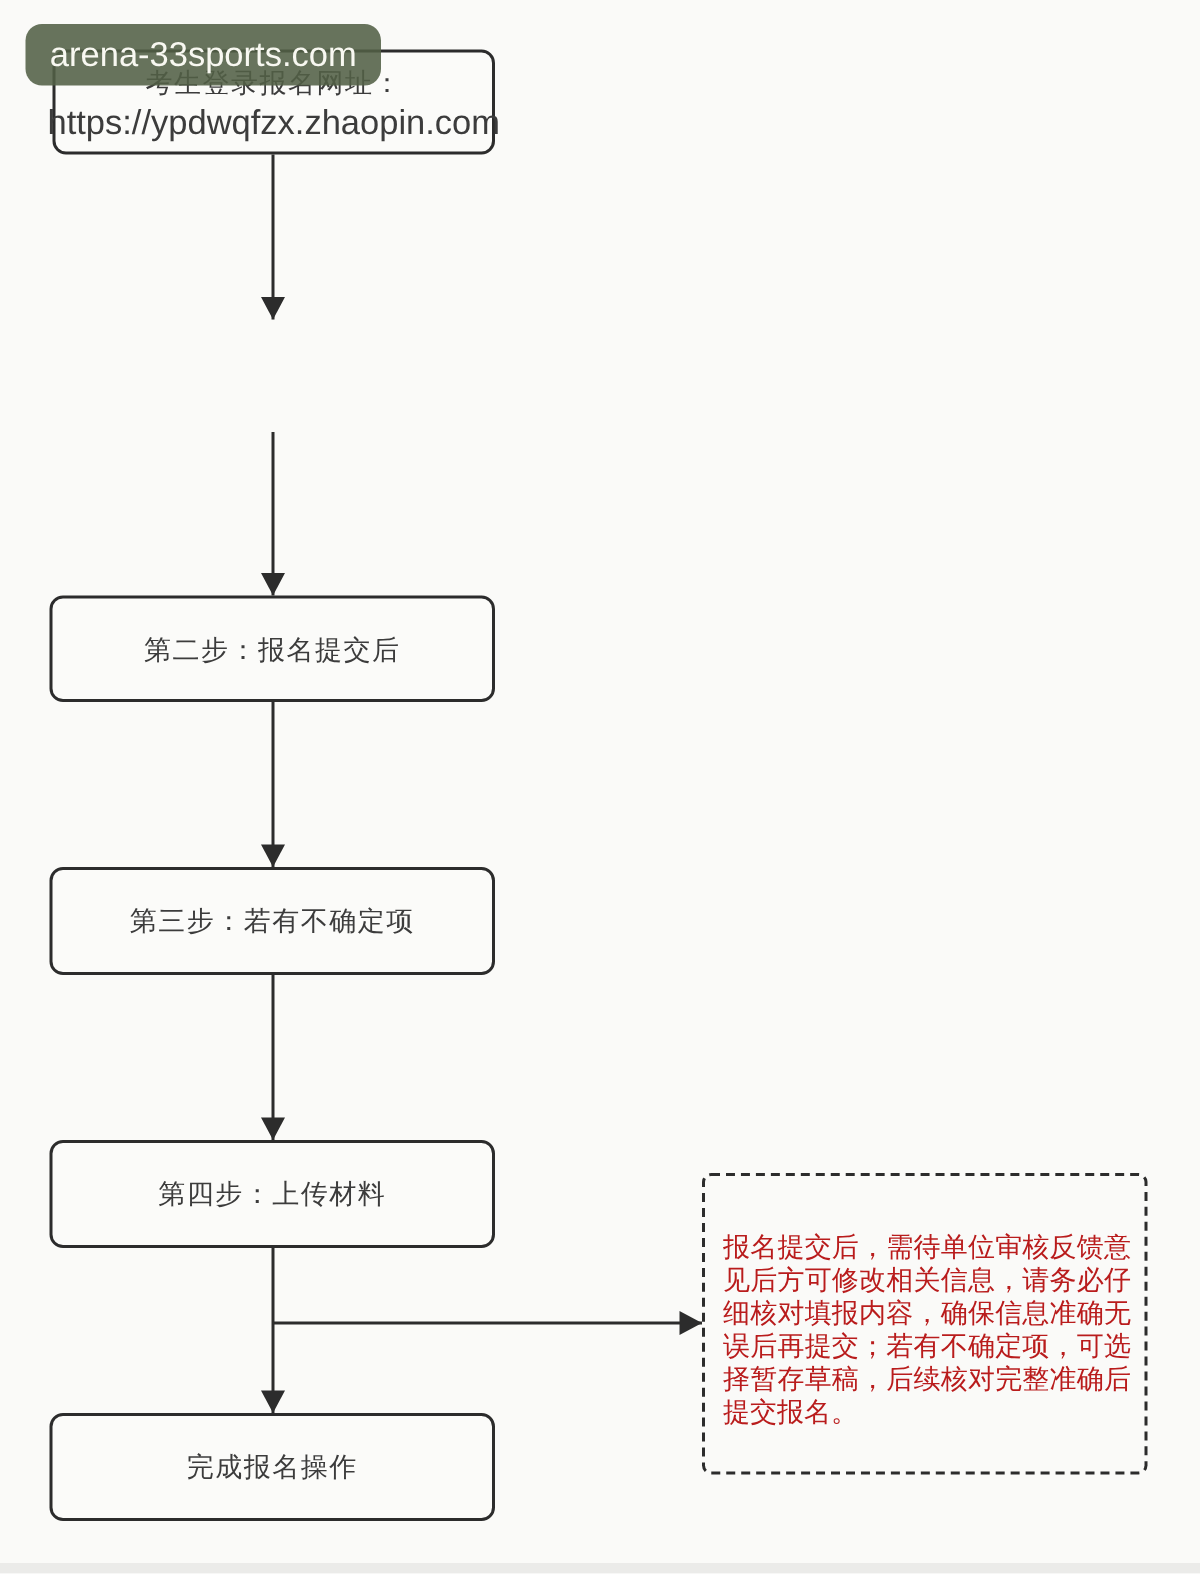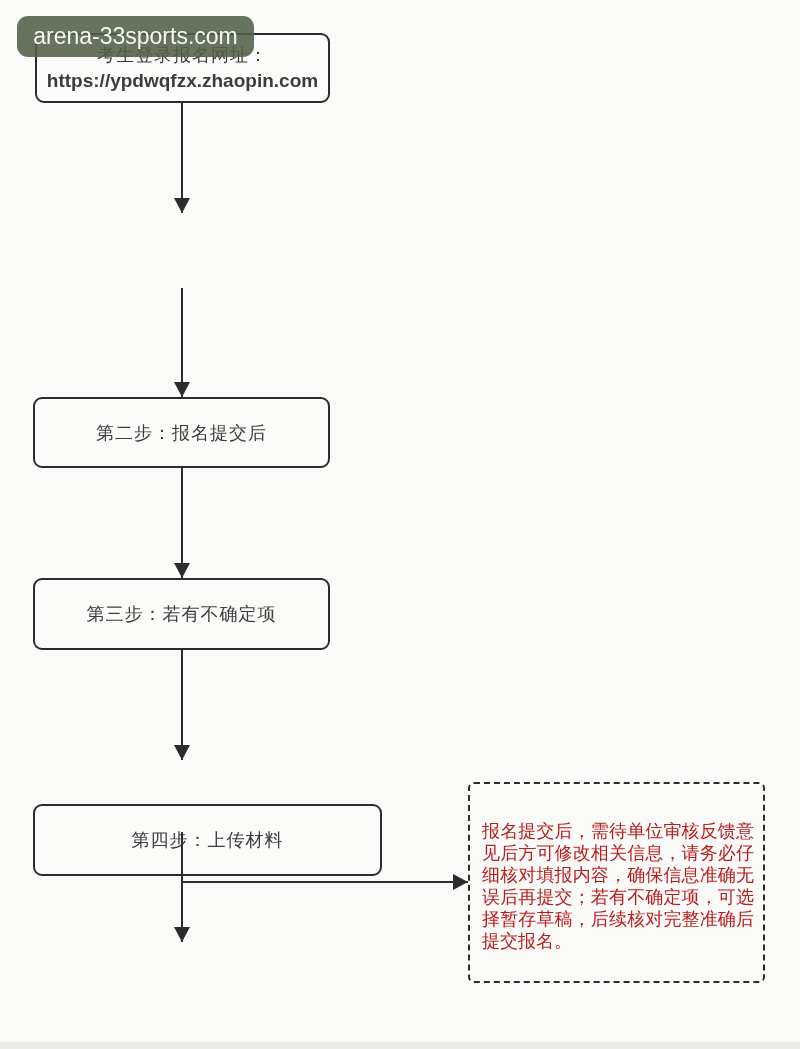--- a/index.html
+++ b/index.html
@@ -33,24 +33,24 @@
     justify-content: center;
     color: #3c3c3c;
     font-size: 18px;
     letter-spacing: 1px;
     text-align: center;
   }
   .node.start      { left: 35px;  top: 33px;  width: 295px; height: 70px; }
   .node.step1      { left: 33px;  top: 213px; width: 297px; height: 75px; }
   .node.step2      { left: 33px;  top: 397px; width: 297px; height: 71px; }
   .node.step3      { left: 33px;  top: 578px; width: 297px; height: 72px; }
-  .node.step4      { left: 33px;  top: 804px; width: 349px; height: 72px; }
+  .node.step4      { left: 33px;  top: 760px; width: 297px; height: 72px; }
   .node.finish     { left: 33px;  top: 942px; width: 297px; height: 72px; }
   .start .line1 { font-size: 18px; line-height: 26px; }
-  .start .line2 { font-size: 19px; line-height: 26px; letter-spacing: 0; font-weight: bold; }
+  .start .line2 { font-size: 23px; line-height: 26px; letter-spacing: 0; }
   
   .note {
     position: absolute;
     left: 468px; top: 782px;
     width: 297px; height: 201px;
     box-sizing: border-box;
     border: 2px dashed #2c2c2c;
     border-radius: 6px;
     background: transparent;
   }
@@ -152,20 +152,23 @@
   </div>
 
   <div class="vconn v5">
     <i class="head-down"></i>
   </div>
 
   <div class="hconn hb">
     <i class="head-right"></i>
   </div>
 
+  <div class="node finish">
+    <div>完成报名操作</div>
+  </div>
 
   <div class="note">
     <p>报名提交后，需待单位审核反馈意见后方可修改相关信息，请务必仔细核对填报内容，确保信息准确无误后再提交；若有不确定项，可选择暂存草稿，后续核对完整准确后提交报名。</p>
   </div>
 
   <div class="bottom-strip"></div>
 
 </div>
 
 </body></html>

